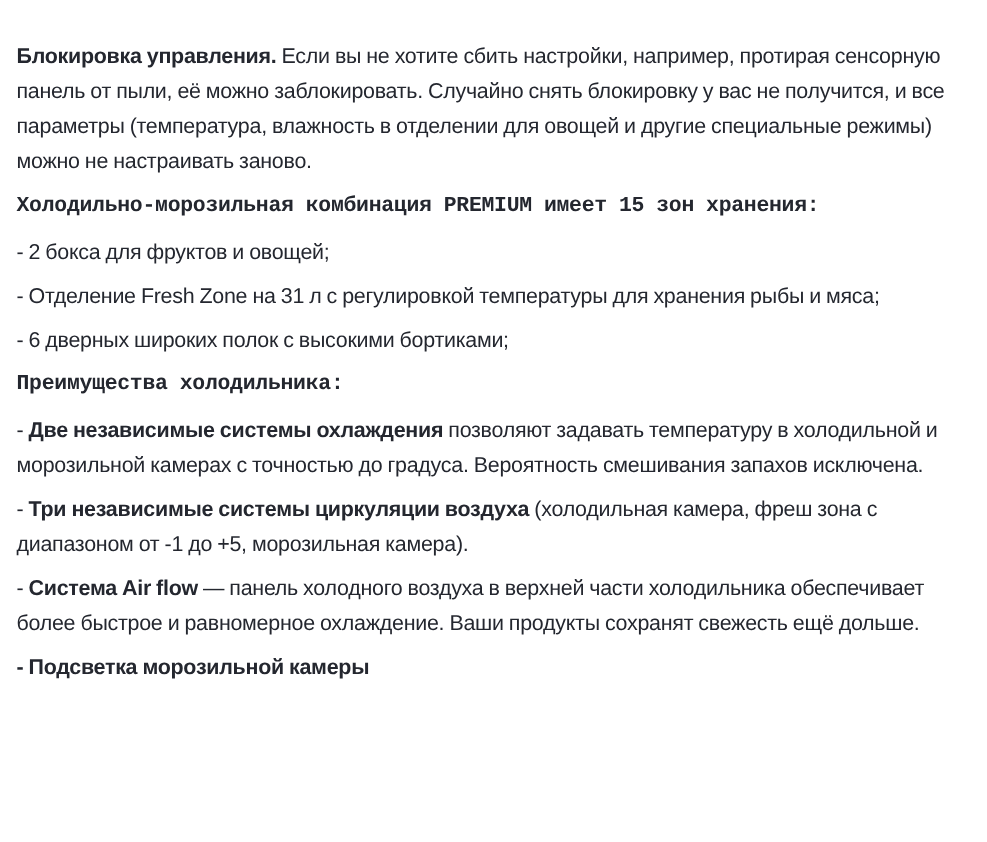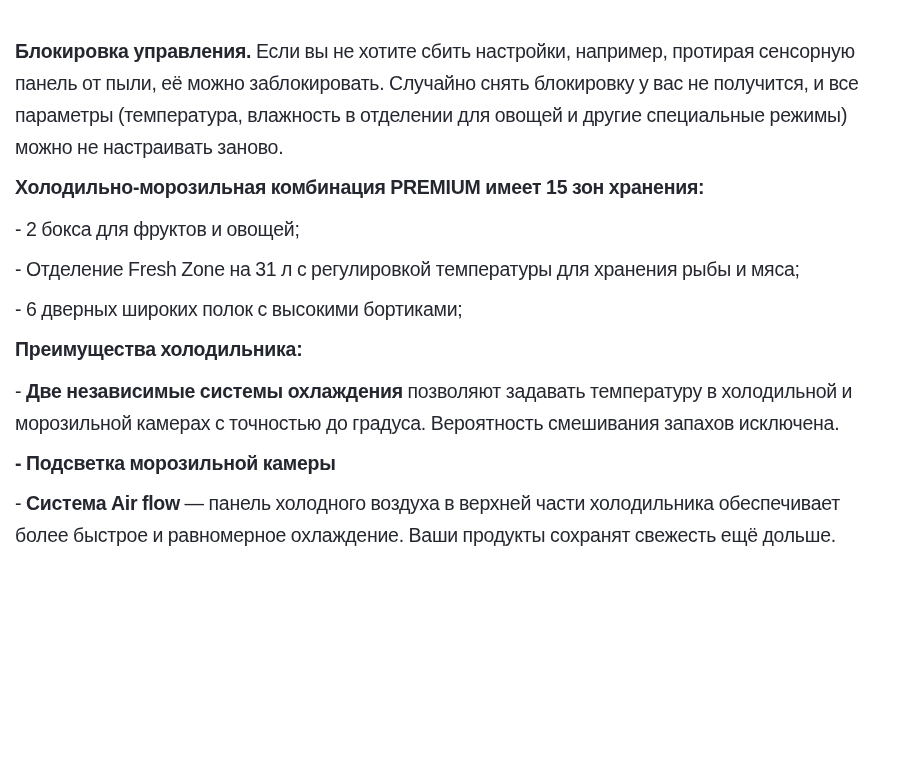--- a/index.html
+++ b/index.html
@@ -23,31 +23,33 @@
     letter-spacing: -0.25px;
     word-spacing: -0.5px;
     margin-top: 32px;
   }
   .doc p {
     margin: 0 0 8px 0;
   }
   .doc p.section-heading {
     font-weight: 700;
     margin: 2px 0 10px 0;
+    font-family: Liberation Mono, monospace;
   }
   .b {
     font-weight: 700;
   }
 </style>
 </head>
 <body style="background: rgb(255, 255, 255); color: rgb(36, 39, 47);">
 
 <main class="doc">
     <p class="paragraph"><span class="b">Блокировка управления.</span><span> Если вы не хотите сбить настройки, например, протирая сенсорную панель от пыли, её можно заблокировать. Случайно снять блокировку у вас не получится, и все параметры (температура, влажность в отделении для овощей и другие специальные режимы) можно не настраивать заново.</span></p>
     <p class="section-heading"><span class="b">Холодильно-морозильная комбинация PREMIUM имеет 15 зон хранения:</span></p>
     <p class="list-item"><span>- 2 бокса для фруктов и овощей;</span></p>
     <p class="list-item"><span>- Отделение Fresh Zone на 31 л с регулировкой температуры для хранения рыбы и мяса;</span></p>
     <p class="list-item"><span>- 6 дверных широких полок с высокими бортиками;</span></p>
     <p class="section-heading"><span class="b">Преимущества холодильника:</span></p>
     <p class="list-item"><span>- </span><span class="b">Две независимые системы охлаждения</span><span> позволяют задавать температуру в холодильной и морозильной камерах с точностью до градуса. Вероятность смешивания запахов исключена.</span></p>
+    <p class="list-item"><span>- </span><span class="b">Три независимые системы циркуляции воздуха</span><span> (холодильная камера, фреш зона с диапазоном от -1 до +5, морозильная камера).</span></p>
+    <p class="list-item"><span>- </span><span class="b">Система Air flow</span><span> — панель холодного воздуха в верхней части холодильника обеспечивает более быстрое и равномерное охлаждение. Ваши продукты сохранят свежесть ещё дольше.</span></p>
     <p class="list-item"><span class="b">- Подсветка морозильной камеры</span></p>
-    <p class="list-item"><span>- </span><span class="b">Система Air flow</span><span> — панель холодного воздуха в верхней части холодильника обеспечивает более быстрое и равномерное охлаждение. Ваши продукты сохранят свежесть ещё дольше.</span></p>
   </main>
 
 </body></html>

